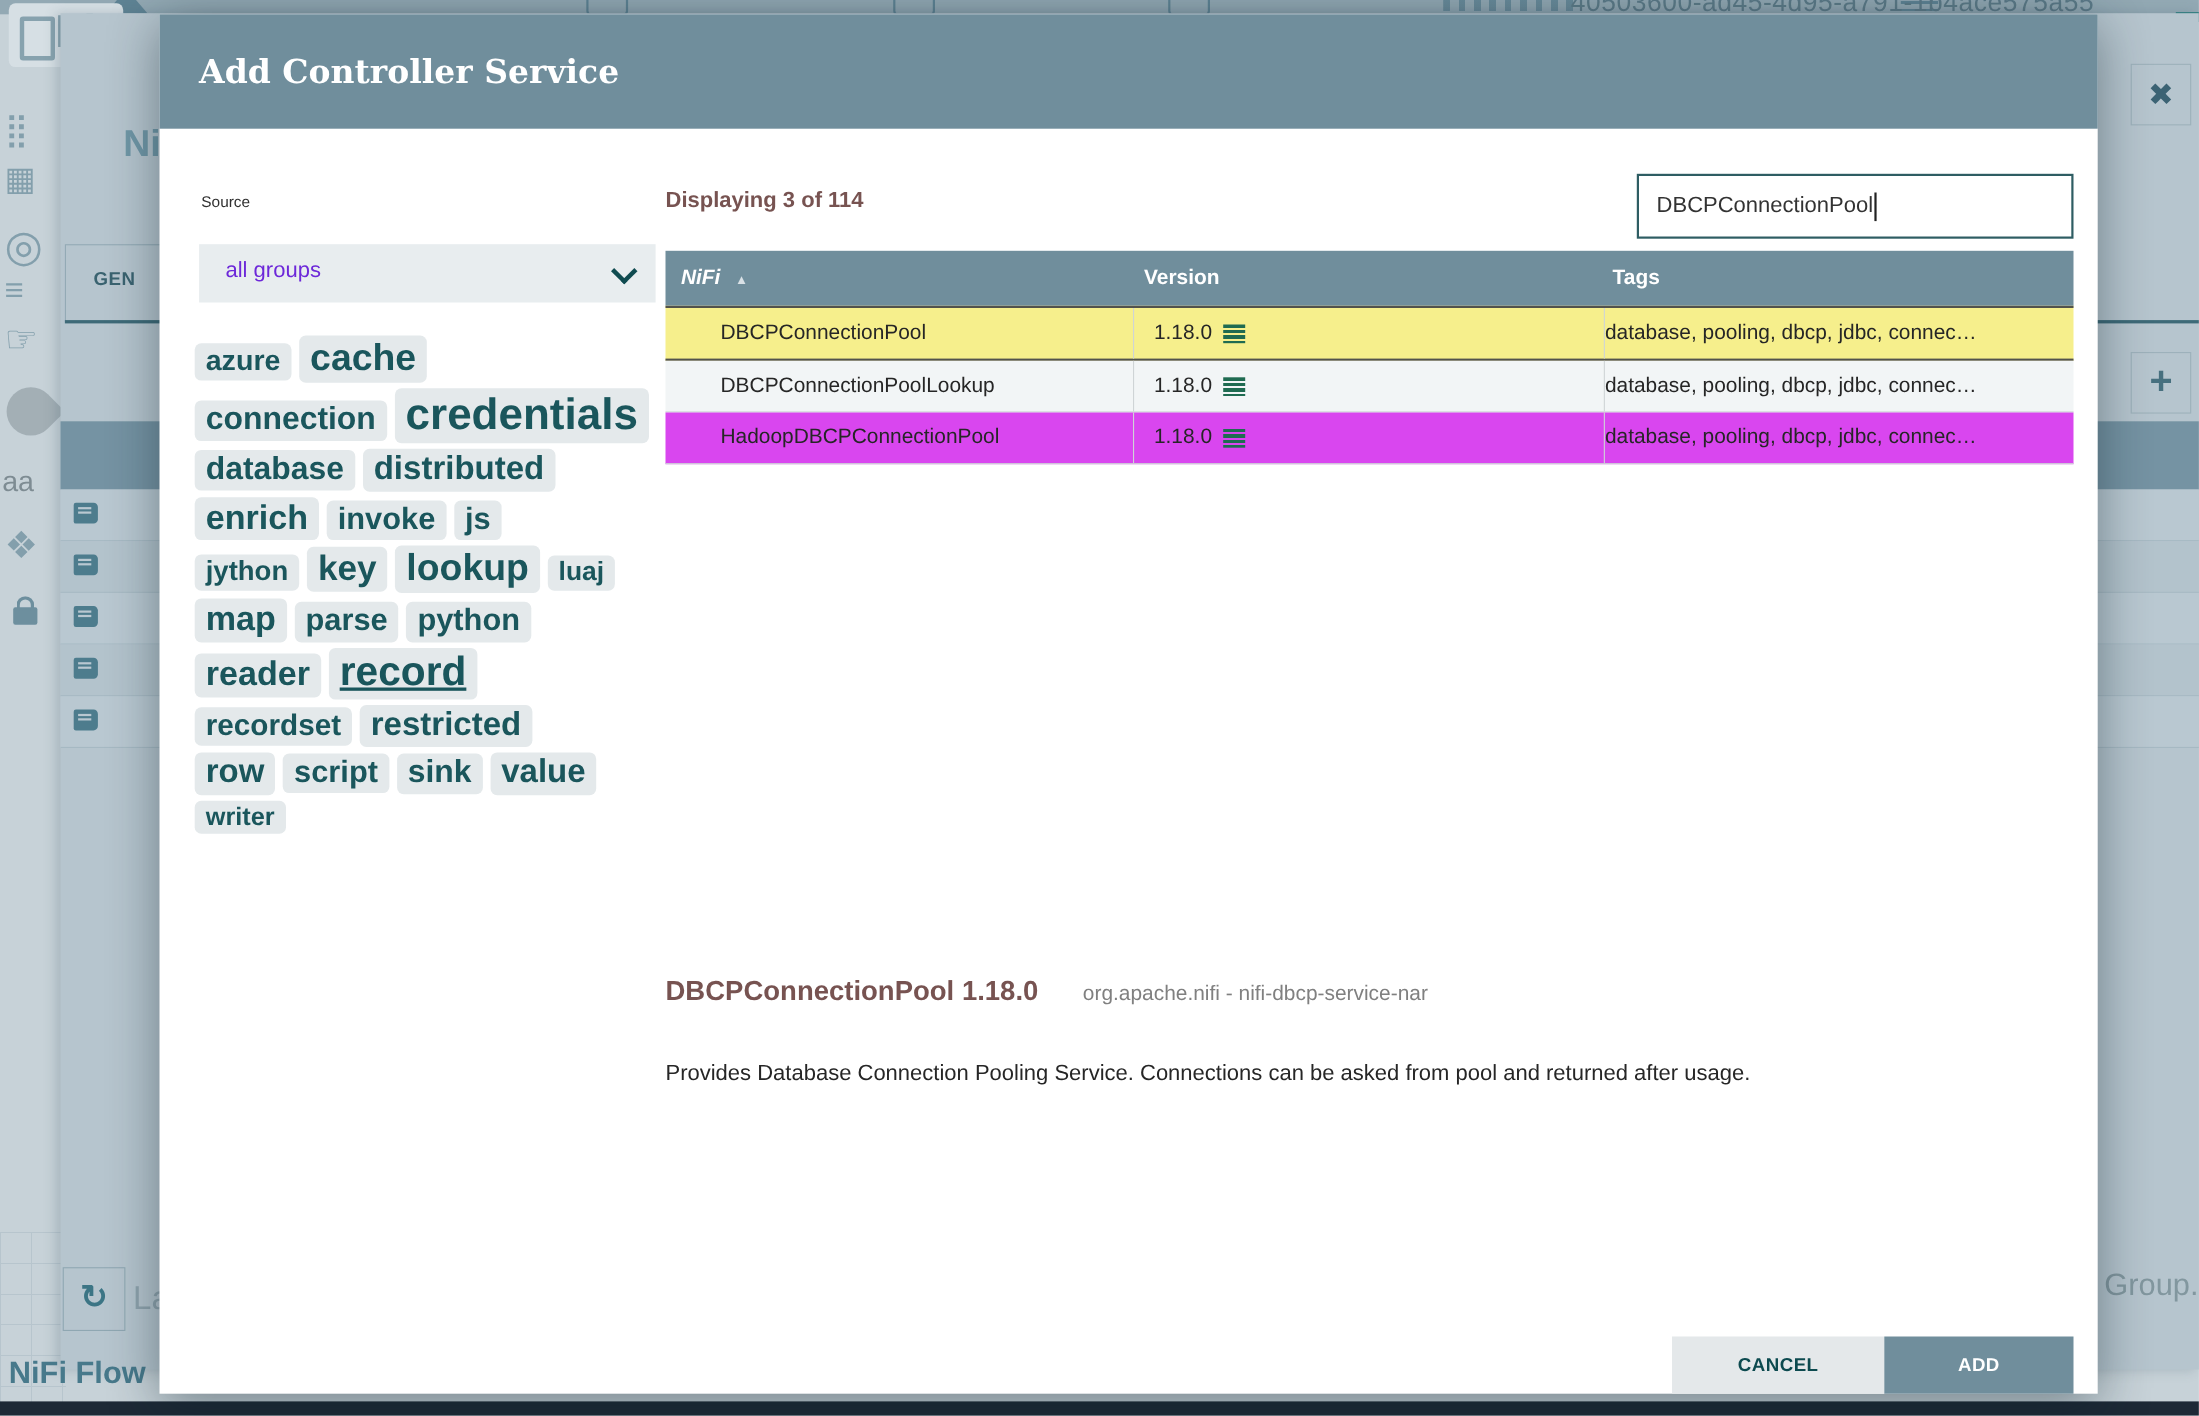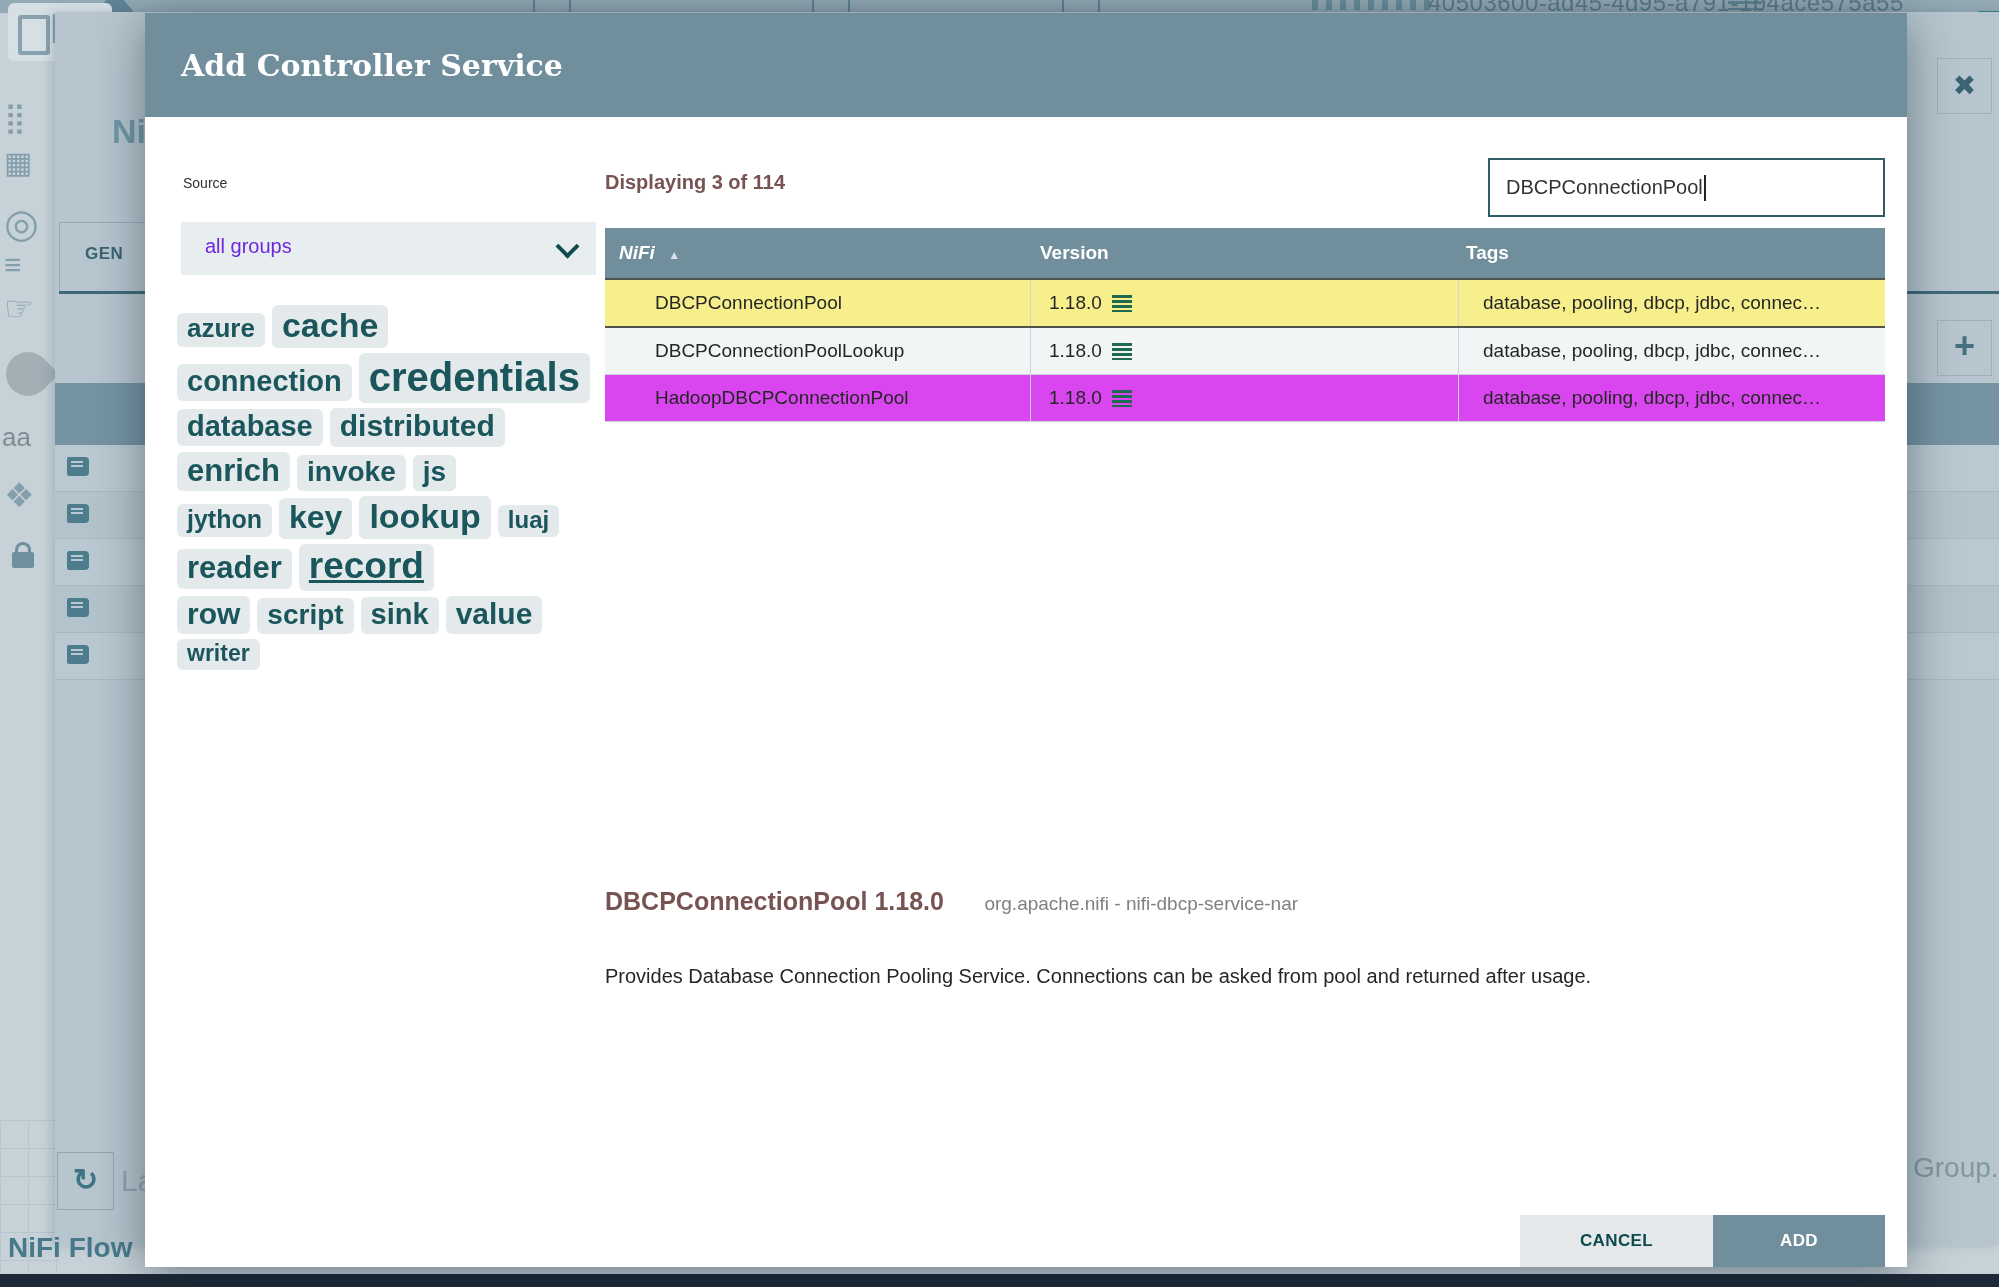--- a/index.html
+++ b/index.html
@@ -85,21 +85,21 @@
   .c1{width:425px;box-sizing:border-box;padding-left:14px;}
   .c2{width:428px;box-sizing:border-box;padding-left:10px;}
   .c3{width:427px;box-sizing:border-box;padding-left:8px;}
   .sort{font-size:12px;margin-left:8px;color:#d9e1e6;}
   .t-row{display:flex;height:46px;align-items:center;font-size:19px;color:#262626;background:#d946ef;
     border-bottom:1px solid #ccd2d5;cursor:pointer;}
   .t-row:nth-child(even){background:#f2f5f6;}
   .t-row.selected{background:#f6ef8c;border-top:2px solid #52524c;border-bottom:2px solid #52524c;}
   .t-row .c1{padding-left:50px;}
   .t-row .c2{padding-left:18px;border-left:1px solid #cfd4d6;height:100%;display:flex;align-items:center;}
-  .t-row .c3{padding-left:24px;border-left:1px solid #cfd4d6;height:100%;display:flex;align-items:center;
+  .t-row .c3{padding-left:0;border-left:1px solid #cfd4d6;height:100%;display:flex;align-items:center;
     white-space:nowrap;overflow:hidden;}
   .vicon{display:inline-block;margin-left:10px;width:20px;height:17px;
     background:repeating-linear-gradient(#1f6b51 0 3px,transparent 3px 5px);}
 
   .det-line{position:absolute;left:460px;top:770px;}
   .det-title{font-size:25px;font-weight:bold;color:#775351;}
   .det-bundle{font-size:19px;color:#808080;margin-left:36px;}
   .det-desc{position:absolute;left:460px;top:848px;width:1260px;font-size:20px;color:#262626;}
 
   .btn{position:absolute;top:1098px;height:52px;border:none;font-family:inherit;font-size:17px;
@@ -185,21 +185,23 @@
         <span class="val">all groups</span>
         <span class="chev"></span>
       </div>
 
       <div class="tagcloud" id="tagCloud">
           <div class="tag-row"><span class="tag-pill" style="font-size: 26px;">azure</span><span class="tag-pill" style="font-size: 34px;">cache</span></div>
           <div class="tag-row"><span class="tag-pill" style="font-size: 29px;">connection</span><span class="tag-pill" style="font-size: 40px;">credentials</span></div>
           <div class="tag-row"><span class="tag-pill" style="font-size: 29px;">database</span><span class="tag-pill" style="font-size: 30px;">distributed</span></div>
           <div class="tag-row"><span class="tag-pill" style="font-size: 31px;">enrich</span><span class="tag-pill" style="font-size: 28px;">invoke</span><span class="tag-pill" style="font-size: 28px;">js</span></div>
           <div class="tag-row"><span class="tag-pill" style="font-size: 25px;">jython</span><span class="tag-pill" style="font-size: 32px;">key</span><span class="tag-pill" style="font-size: 34px;">lookup</span><span class="tag-pill" style="font-size: 24px;">luaj</span></div>
+          <div class="tag-row"><span class="tag-pill" style="font-size: 31px;">map</span><span class="tag-pill" style="font-size: 28px;">parse</span><span class="tag-pill" style="font-size: 28px;">python</span></div>
           <div class="tag-row"><span class="tag-pill" style="font-size: 31px;">reader</span><span class="tag-pill" style="font-size: 37px; text-decoration: underline;">record</span></div>
+          <div class="tag-row"><span class="tag-pill" style="font-size: 27px;">recordset</span><span class="tag-pill" style="font-size: 30px;">restricted</span></div>
           <div class="tag-row"><span class="tag-pill" style="font-size: 30px;">row</span><span class="tag-pill" style="font-size: 28px;">script</span><span class="tag-pill" style="font-size: 29px;">sink</span><span class="tag-pill" style="font-size: 30px;">value</span></div>
           <div class="tag-row"><span class="tag-pill" style="font-size: 23px;">writer</span></div>
         </div>
 
       <div class="disp">Displaying 3 of 114</div>
 
       <div class="searchbox">
         <span>DBCPConnectionPool</span>
         <span class="caret"></span>
       </div>

